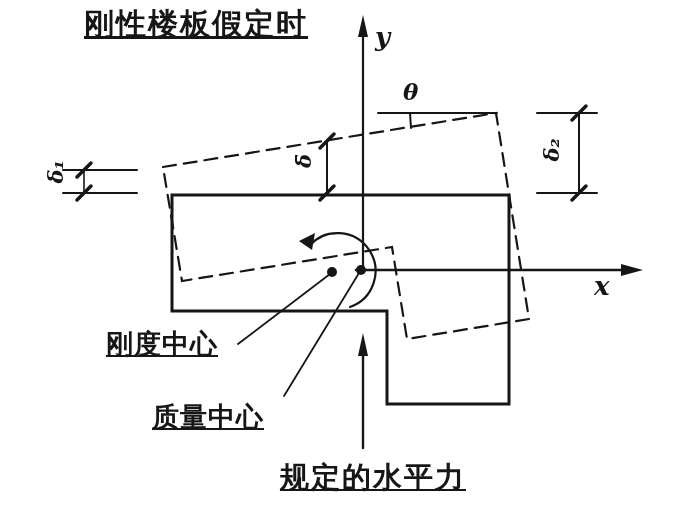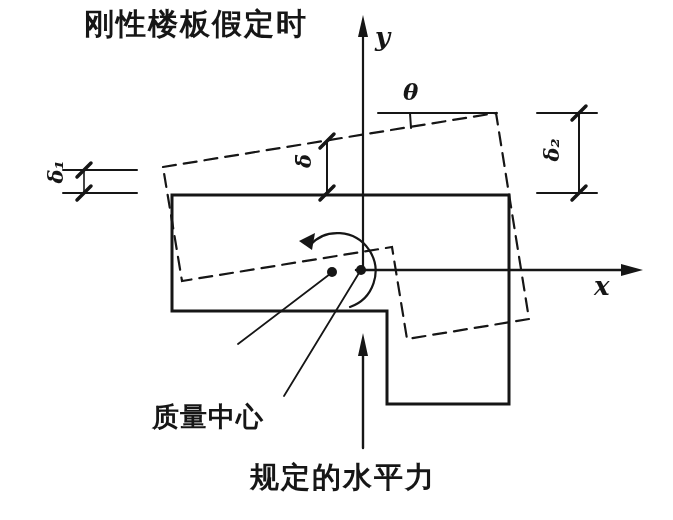--- a/index.html
+++ b/index.html
@@ -6,21 +6,21 @@
   #canvas{
     position:relative;
     width:673px;height:520px;
     background:#ffffff;
     font-family:"DejaVu Sans", sans-serif;
     color:#161616;
     overflow:hidden;
   }
   #linework{position:absolute;left:0;top:0;}
   .lbl{position:absolute;line-height:1;white-space:nowrap;color:#161616;}
-  .cjk{font-weight:700;}
+  .cjk{font-weight:700;text-decoration:underline;}
   .title{font-size:30px;letter-spacing:2px;}
   .note{font-size:27px;font-weight:600;letter-spacing:1px;}
   .force{font-size:29px;letter-spacing:2px;}
   .math{font-family:"DejaVu Serif", serif;font-style:italic;font-weight:700;}
   .axis-lbl{font-size:26px;}
   .theta{font-size:23px;}
   .dim{
     position:absolute;width:50px;height:28px;
     display:flex;align-items:center;justify-content:center;
     transform:rotate(-90deg);
@@ -92,18 +92,19 @@
   <div class="lbl math axis-lbl" style="left:594px;top:273px;">x</div>
 
   <div class="lbl math theta" style="left:403px;top:80px;">θ</div>
 
   <div class="dim" style="left:30px;top:158px;">δ₁</div>
 
   <div class="dim" style="left:278px;top:147px;">δ̄</div>
 
   <div class="dim" style="left:526px;top:136px;">δ₂</div>
 
+  <div class="lbl cjk note" style="left:106px;top:330px;">刚度中心</div>
 
   <div class="lbl cjk note" style="left:152px;top:403px;">质量中心</div>
 
-  <div class="lbl cjk force" style="left:250px;top:463px;">规定的水平力</div>
+  <div class="lbl cjk force" style="left:280px;top:463px;">规定的水平力</div>
 
 </div>
 
 </body></html>

